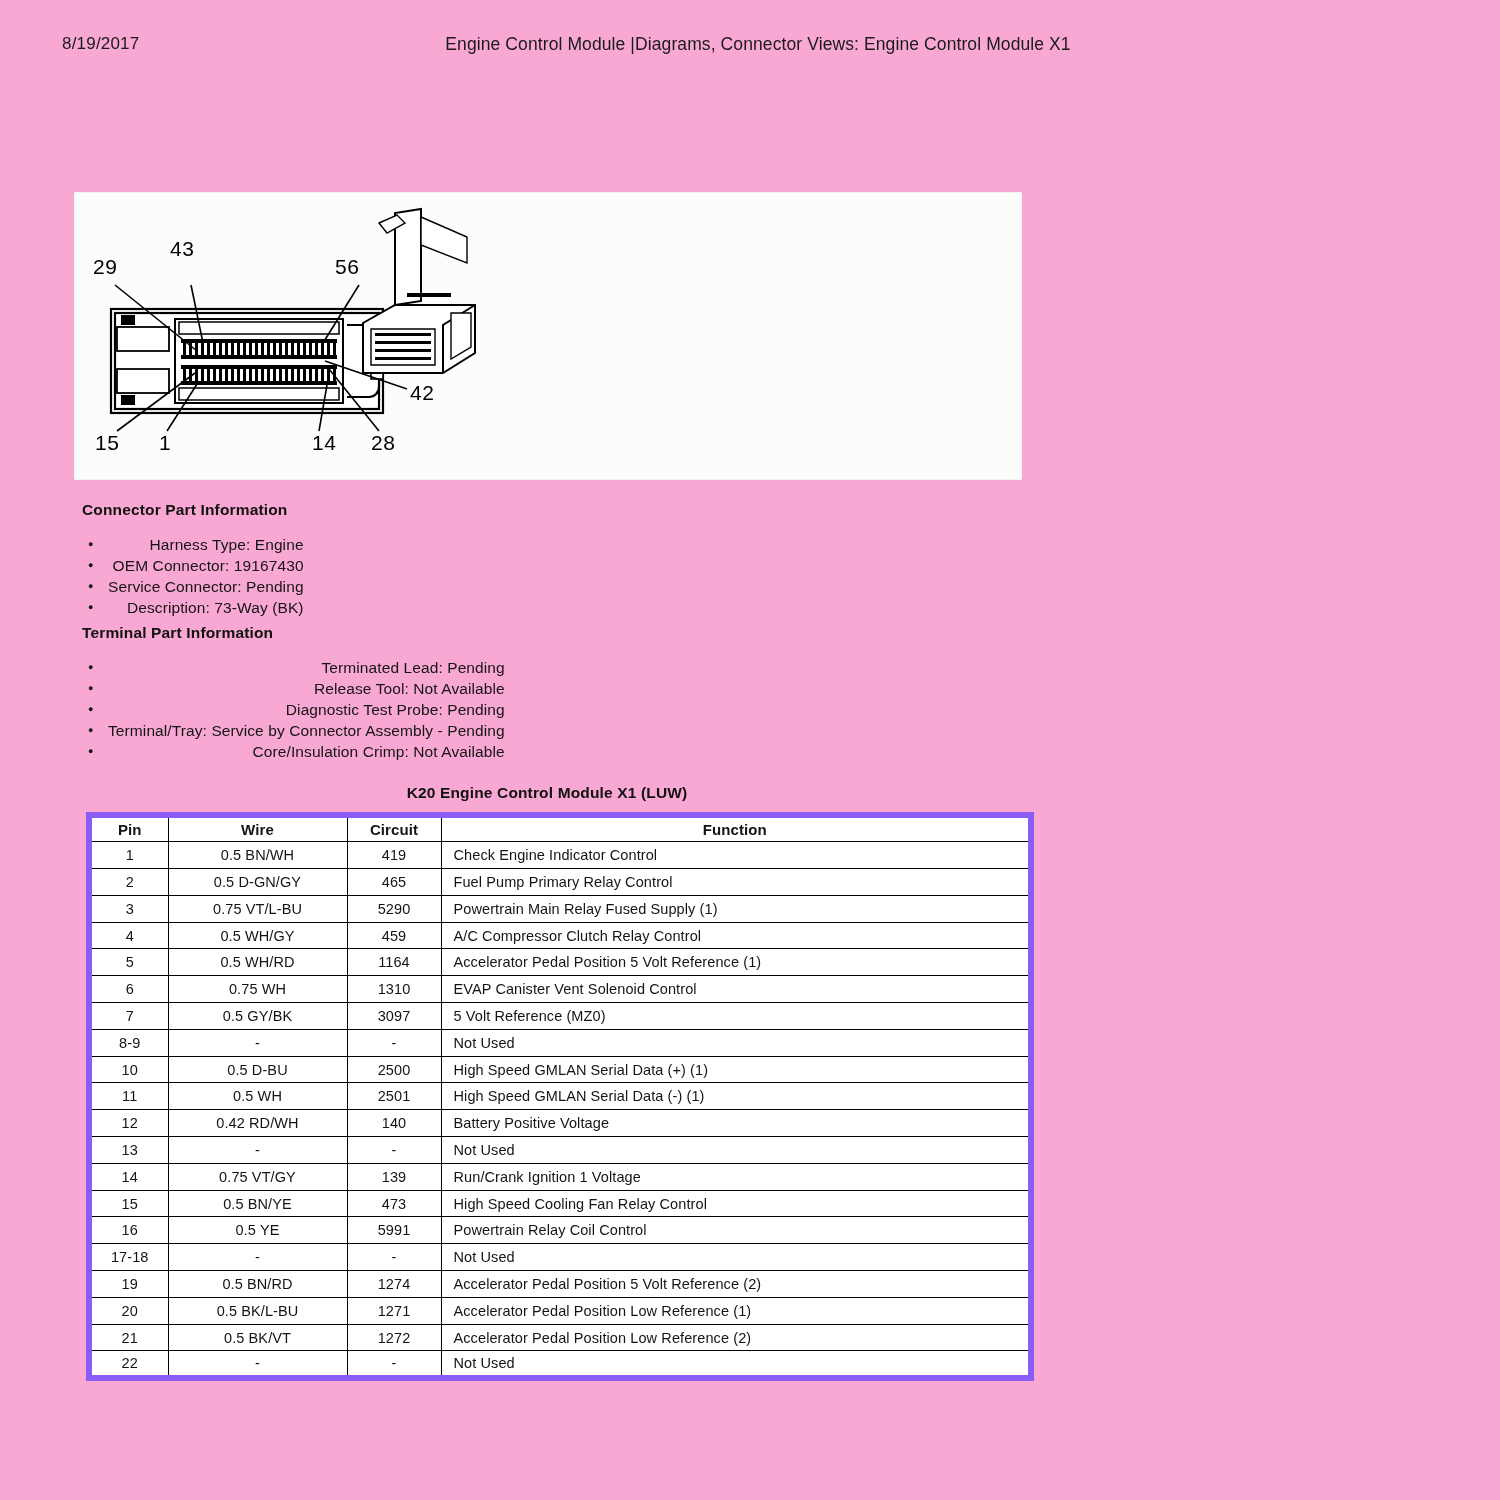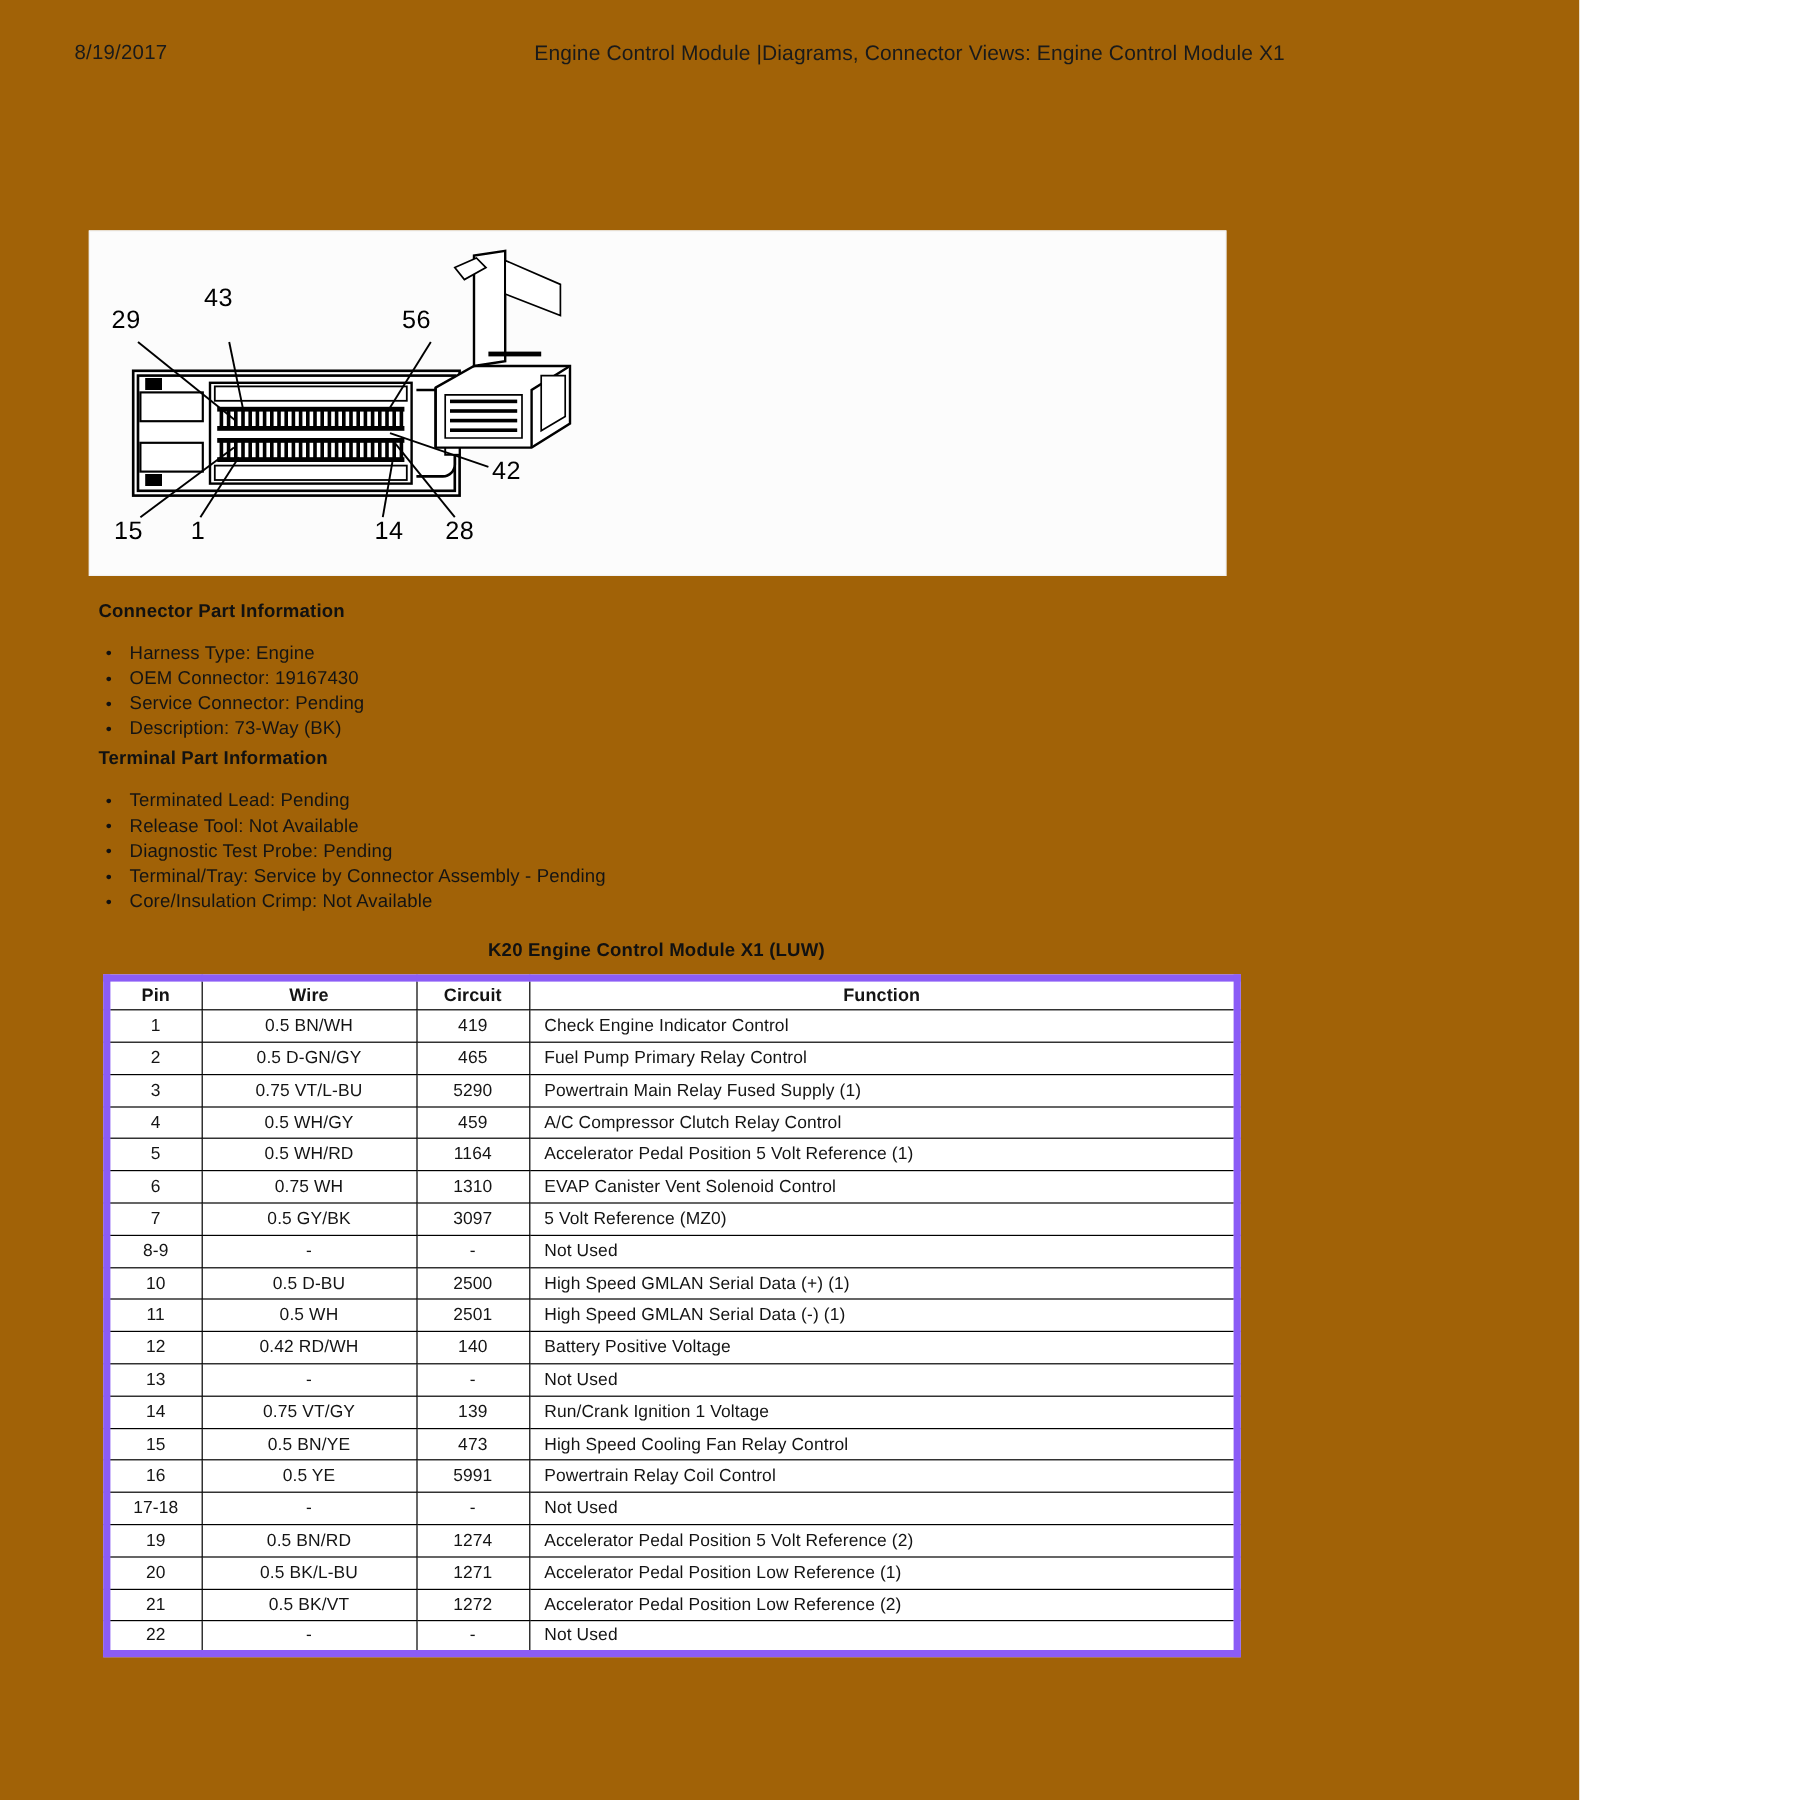--- a/index.html
+++ b/index.html
@@ -4,21 +4,21 @@
 <style>
   * { box-sizing: border-box; }
   html, body {
     margin: 0; padding: 0;
     width: 1500px; height: 1500px;
     background: #ffffff;
     font-family: "Liberation Sans", sans-serif;
     color: #111111;
     overflow: hidden;
   }
-  .page { position: relative; width: 1316px; height: 1500px; background:#a16207;text-decoration:underline; }
+  .page { position: relative; width: 1500px; height: 1500px; background:#f9a8d4;text-decoration:underline; }
 
   
   .page-header {
     position: absolute; left: 0; top: 34px; width: 1500px; height: 26px;
   }
   .hdr-date {
     position: absolute; left: 62px; top: 0;
     font-size: 17px; letter-spacing: .2px; color:#1a1a1a;
   }
   .hdr-title {
@@ -49,20 +49,21 @@
     position: absolute;
     font-size: 15.5px; font-weight: bold; color: #111;
     letter-spacing: .15px;
   }
   .bullets { position: absolute; margin:0; padding:0; list-style:none; }
   .bullets li {
     position: relative;
     font-size: 15.5px; line-height: 21px; color:#141414;
     padding-left: 26px; letter-spacing: .1px;
     white-space: nowrap;
+    text-align: right;
   }
   .bullets li::before {
     content: "\25CF";
     position: absolute; left: 6px; top: -1px;
     font-size: 9px; line-height: 23px; color: #111;
   }
 
   
   .tbl-title {
     position: absolute; left: 76px; top: 784px; width: 942px;

